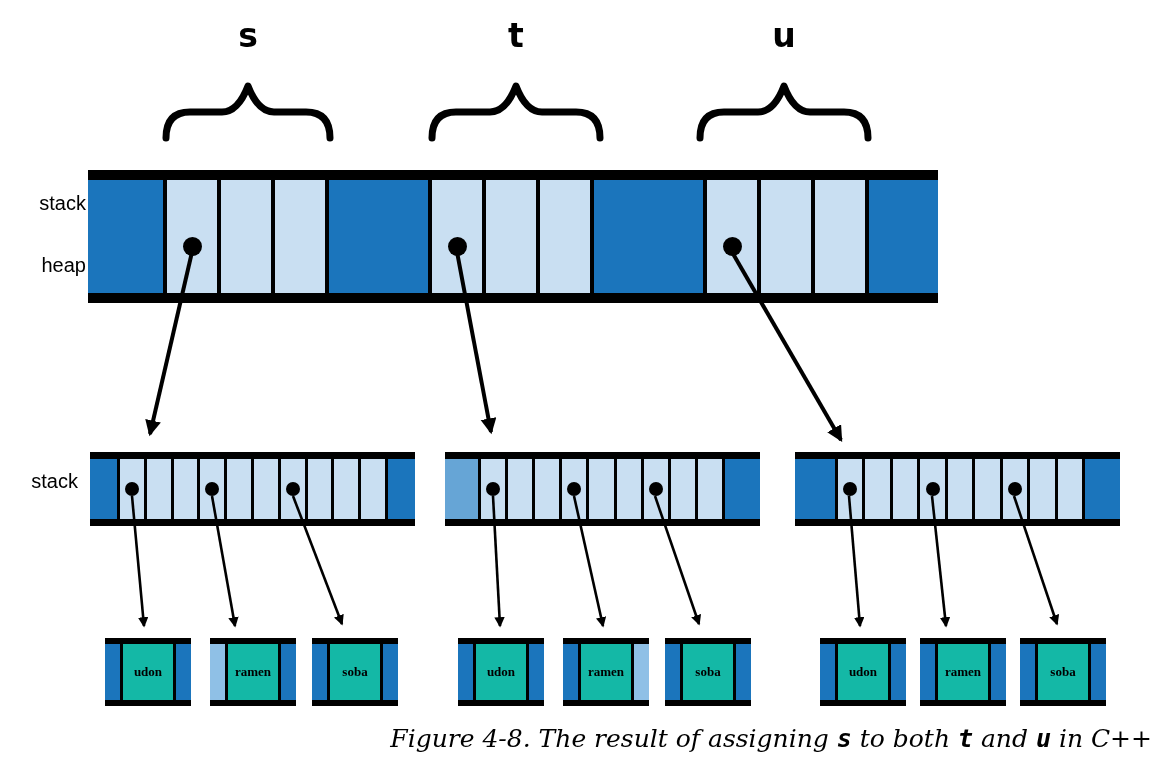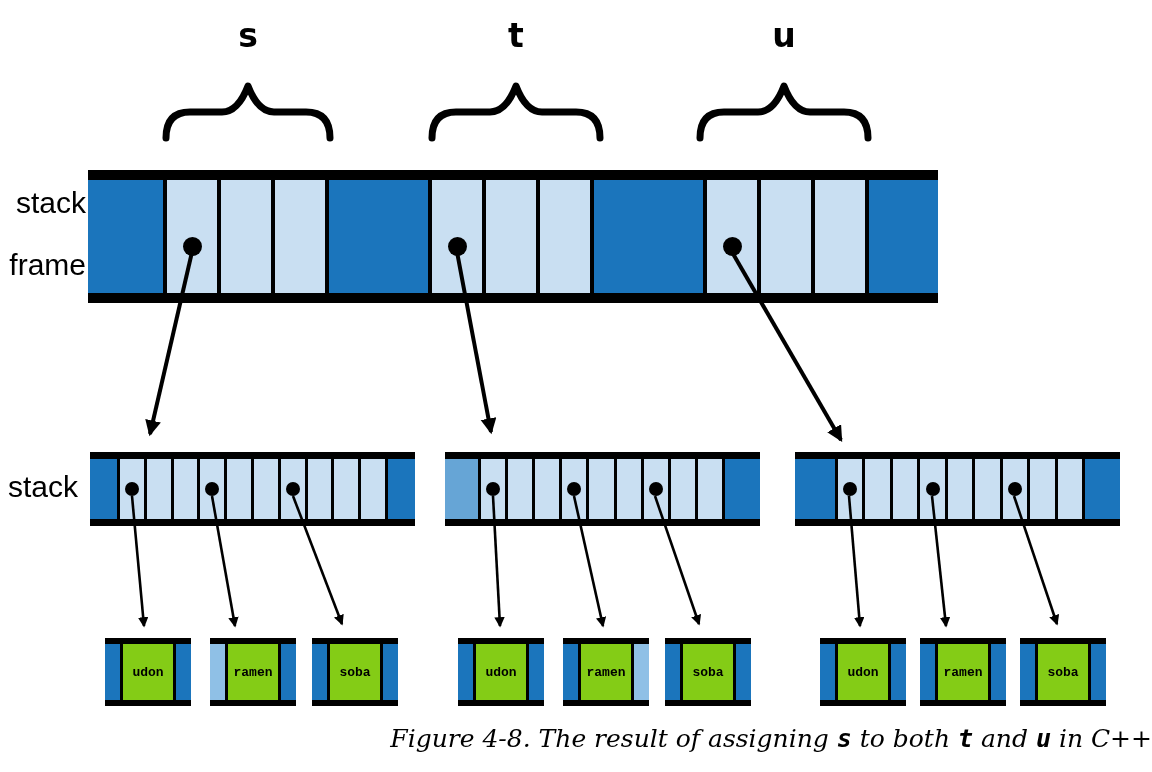--- a/index.html
+++ b/index.html
@@ -8,21 +8,21 @@
     font-family:"Liberation Sans", sans-serif; overflow:hidden;
   }
 
   
   .var-label {
     position:absolute; width:64px; text-align:center;
     font-family:"DejaVu Sans", sans-serif; font-size:33px; font-weight:600; color:#000;
   }
   .side-label {
     position:absolute; text-align:right; color:#000;
-    font-family:"Liberation Sans", sans-serif; font-size:30px; font-weight:500;
+    font-family:"Liberation Sans", sans-serif; font-size:20px; font-weight:500;
   }
   .stack-label { left:4px; top:172px; width:82px; line-height:62px; }
   .heap-label  { left:4px; top:470px; width:74px; }
 
   
   .bar {
     position:absolute; background:#1b75bc; box-sizing:border-box;
     border-top:10px solid #000; border-bottom:10px solid #000;
   }
   .stack-bar { left:88px; top:170px; width:850px; height:133px; }
@@ -47,23 +47,23 @@
 
   
   .strbox {
     position:absolute; top:638px; width:86px; height:68px; box-sizing:border-box;
     background:#1b75bc; border-top:6px solid #000; border-bottom:6px solid #000;
     display:flex;
   }
   .str-dark { flex:1; background:#1b75bc; }
   .str-dark.edge-light { background:#8fc0e6; }
   .str-light {
-    width:50px; background:#84cc16; border-left:3px solid #000; border-right:3px solid #000;
+    width:50px; background:#14b8a6; border-left:3px solid #000; border-right:3px solid #000;
     display:flex; align-items:center; justify-content:center;
-    font-size:13px; font-weight:700; color:#000; font-family:Liberation Mono, monospace;
+    font-size:13px; font-weight:700; color:#000; font-family:Liberation Serif, serif;
   }
 
   
   .caption {
     position:absolute; top:724px; left:0; width:100%; text-align:right;
     font-family:"DejaVu Serif", serif; font-style:italic; font-size:25px; color:#000;
     white-space:pre-wrap;
   }
   .caption .var { font-family:"DejaVu Sans Mono", monospace; font-weight:700; }
 
@@ -73,21 +73,21 @@
 <body>
 
 <div class="canvas">
 
   <div class="var-label" style="left:216px; top:16px;">s</div>
   <div class="var-label" style="left:484px; top:16px;">t</div>
   <div class="var-label" style="left:752px; top:16px;">u</div>
 
   <div class="side-label stack-label">
     <div>stack</div>
-    <div>frame</div>
+    <div>heap</div>
   </div>
   <div class="side-label heap-label">stack</div>
 
   <div class="bar stack-bar">
     <div class="cellgroup stack-group" style="left:75px;">
       <div class="cell">
           <span class="dot"></span>
         </div>
       <div class="cell"></div>
       <div class="cell"></div>

